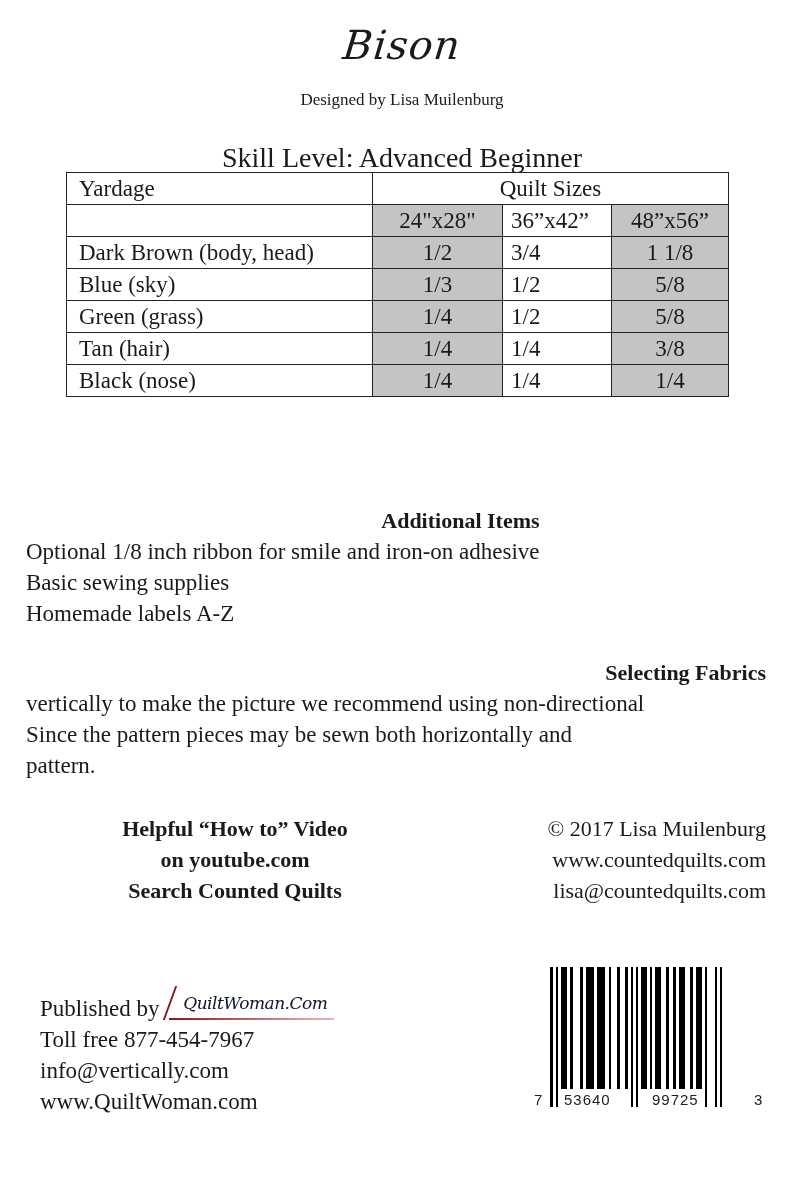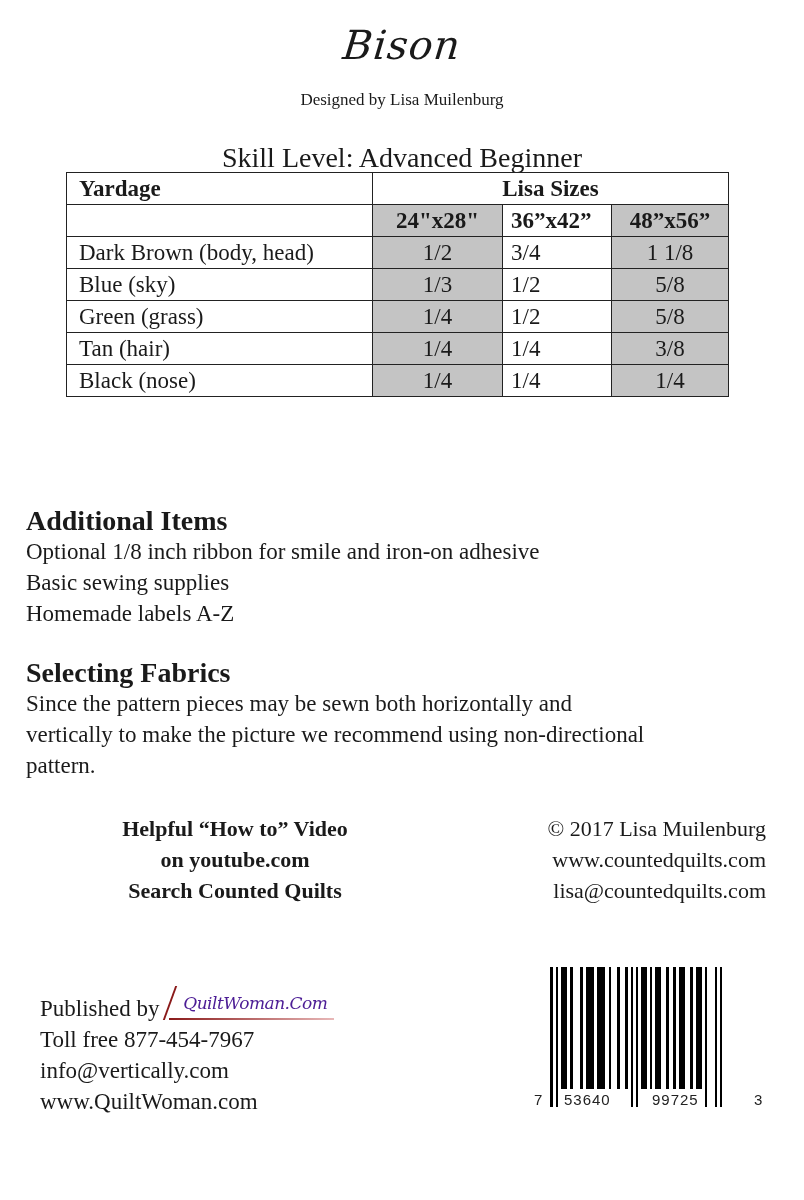--- a/index.html
+++ b/index.html
@@ -14,62 +14,62 @@
 
   table.yard { position:absolute; left:66px; top:172px; border-collapse:collapse;
                font-size:23px; }
   table.yard td { border:1.5px solid #222; height:31px; padding:0 8px;
                   line-height:31px; white-space:nowrap; }
   table.yard td.name { width:285px; text-align:left; padding-left:12px; }
   table.yard td.c1 { width:113px; text-align:center; }
   table.yard td.c2 { width:92px; text-align:left; }
   table.yard td.c3 { width:100px; text-align:center; }
   table.yard td.grey { background:#c4c4c4; }
-  table.yard td.hdr { font-weight:bold; }
+  table.yard td.hdr { font-weight:normal; }
   table.yard td.ctr { text-align:center; }
 
   .sec { left:26px; font-size:23px; line-height:31px; }
-  .sec .h { font-weight:bold; font-size:28px; }
+  .sec .h { font-weight:bold; font-size:22px;text-align:right; }
   .items { top:505px; }
   .fabrics { top:657px; width:740px; }
 
   .video { left:60px; width:350px; top:813px; text-align:center; font-weight:bold;
            font-size:22px; line-height:31px; }
   .copy { left:430px; width:336px; top:813px; text-align:right; font-size:22px;
           line-height:31px; }
 
   .pub { left:40px; top:986px; font-size:23px; line-height:31px; }
   .logo { display:inline-block; position:relative; width:170px; height:38px;
           vertical-align:bottom; margin-left:4px; }
   .logo .slash { position:absolute; left:0; bottom:4px; width:2px; height:34px;
                  background:#8a1a1a; transform:skewX(-20deg); }
   .logo .under { position:absolute; left:0; bottom:4px; width:165px; height:2px;
                  background:linear-gradient(90deg,#8a1a1a,#e8b8b8); }
   .logo .txt { position:absolute; left:14px; top:2px; font-size:17px;
-               font-family:"DejaVu Serif",serif; font-style:italic; color:#4c1d95; letter-spacing:-0.5px; }
+               font-family:"DejaVu Serif",serif; font-style:italic; color:#0f172a; letter-spacing:-0.5px; }
 
   .barcode { left:534px; top:967px; width:230px; height:148px; }
   .bars { position:absolute; left:8px; top:0; width:205px; height:140px; display:flex; align-items:flex-start; }
   .bar { background:#000; height:140px; }
   .bar.short { height:122px; }
   .bc-num { position:absolute; font-family:"Liberation Sans","DejaVu Sans",sans-serif;
             font-size:15px; color:#222; }
 </style>
 </head>
 <body>
 
 <div class="abs title">Bison</div>
 <div class="abs designer">Designed by Lisa Muilenburg</div>
 <div class="abs skill">Skill Level: Advanced Beginner</div>
 
 <table class="yard">
   <tbody>
       <tr>
     <td class="name hdr">Yardage</td>
-    <td class="hdr ctr" colspan="3">Lisa Sizes</td>
+    <td class="hdr ctr" colspan="3">Quilt Sizes</td>
   </tr>
   <tr>
     <td class="name"></td>
     <td class="c1 grey hdr">24"x28"</td>
     <td class="c2 hdr">36”x42”</td>
     <td class="c3 grey hdr">48”x56”</td>
   </tr>
   <tr>
     <td class="name">Dark Brown (body, head)</td>
     <td class="c1 grey">1/2</td>
@@ -105,22 +105,22 @@
 
 <div class="abs sec items">
   <div class="h">Additional Items</div>
   <div>Optional 1/8 inch ribbon for smile and iron-on adhesive</div>
   <div>Basic sewing supplies</div>
   <div>Homemade labels A-Z</div>
 </div>
 
 <div class="abs sec fabrics">
   <div class="h">Selecting Fabrics</div>
+  <div>vertically to make the picture we recommend using non-directional</div>
   <div>Since the pattern pieces may be sewn both horizontally and</div>
-  <div>vertically to make the picture we recommend using non-directional</div>
   <div>pattern.</div>
 </div>
 
 <div class="abs video">
   <div>Helpful “How to” Video</div>
   <div>on youtube.com</div>
   <div>Search Counted Quilts</div>
 </div>
 
 <div class="abs copy">

